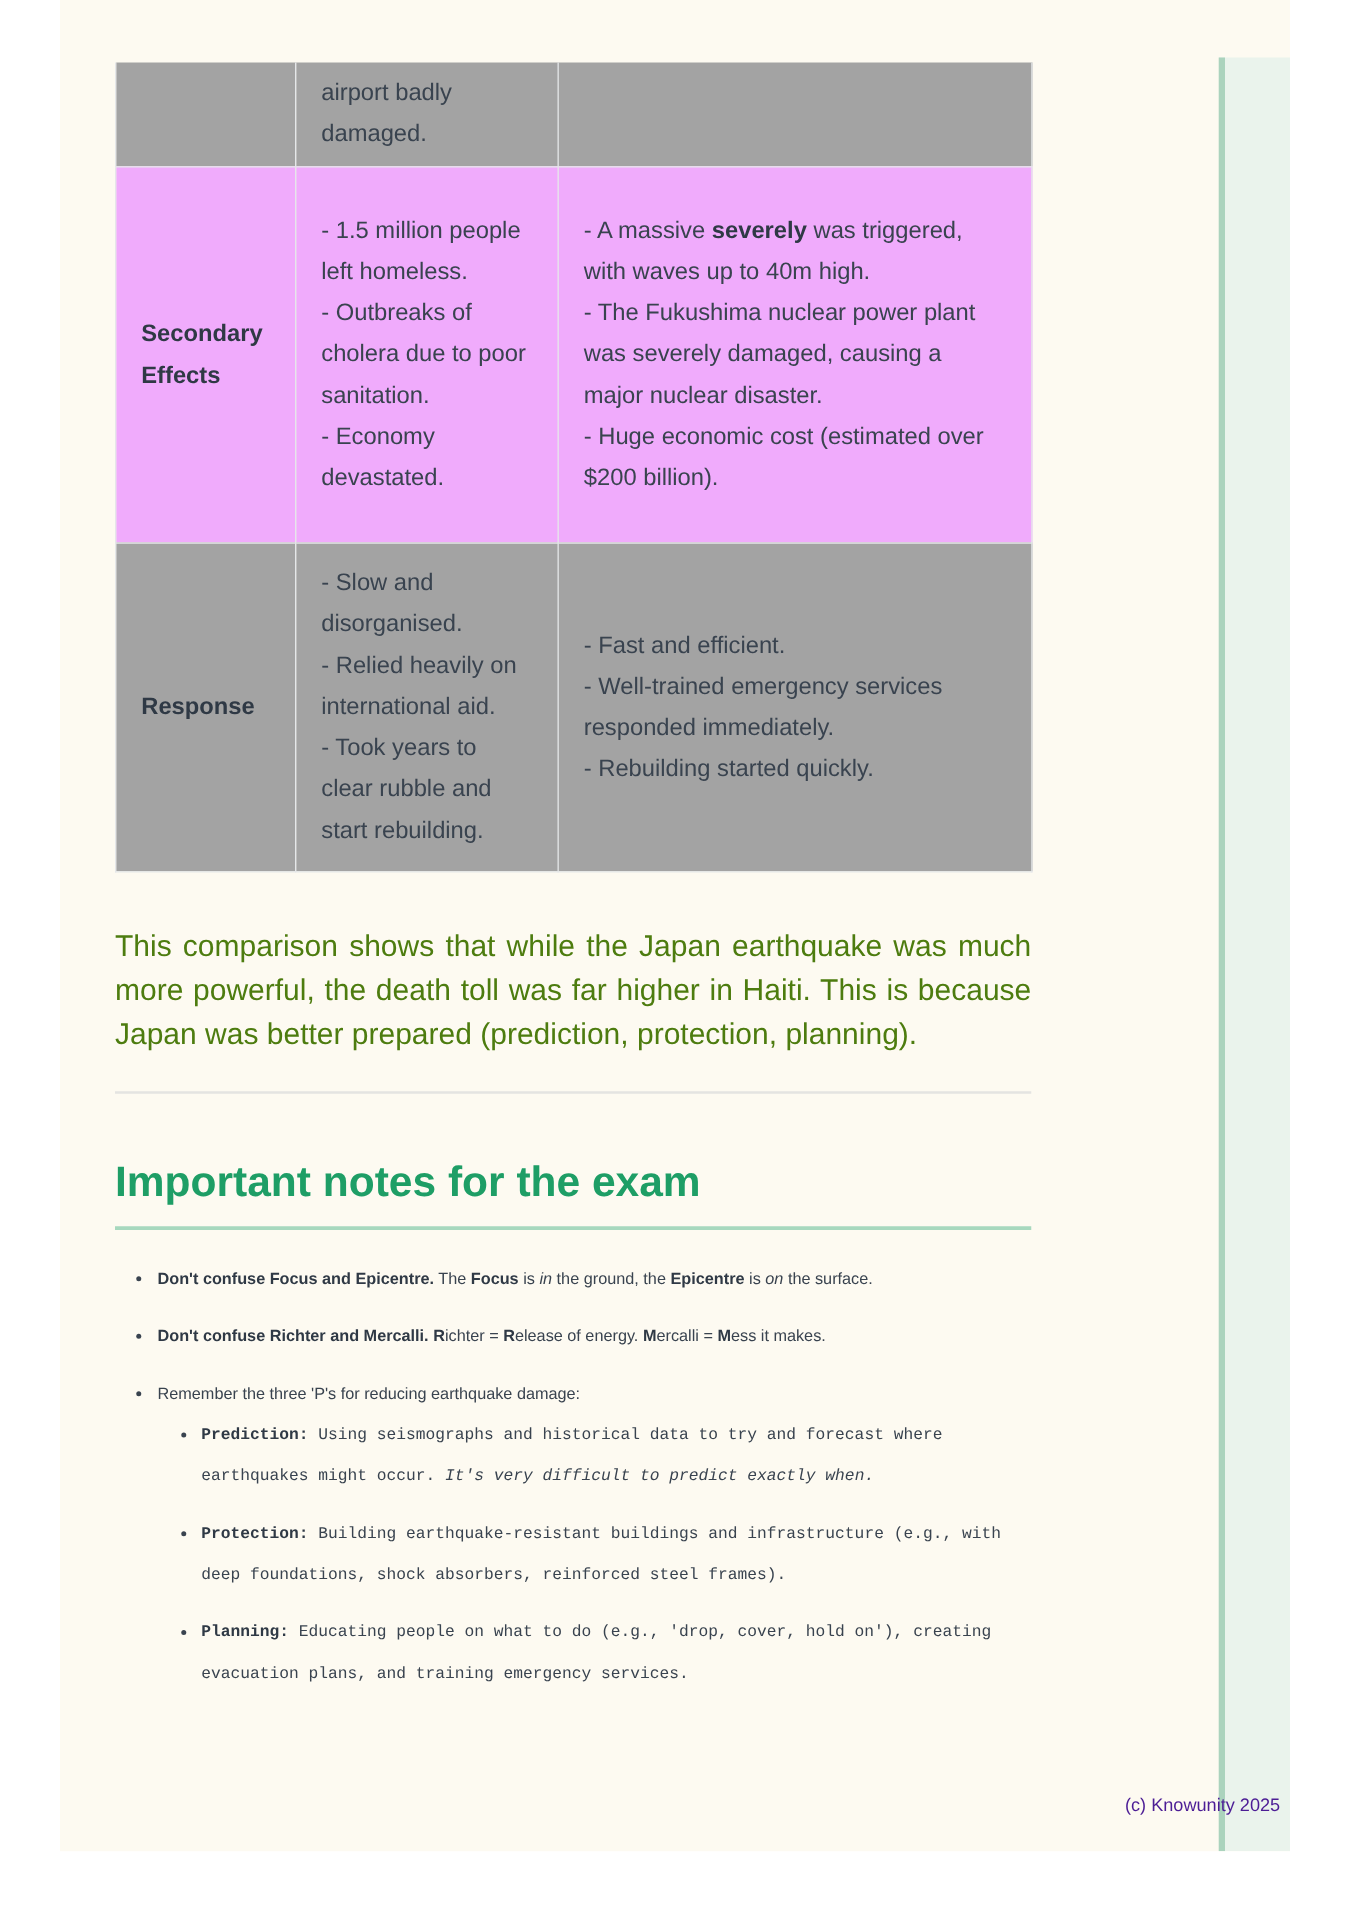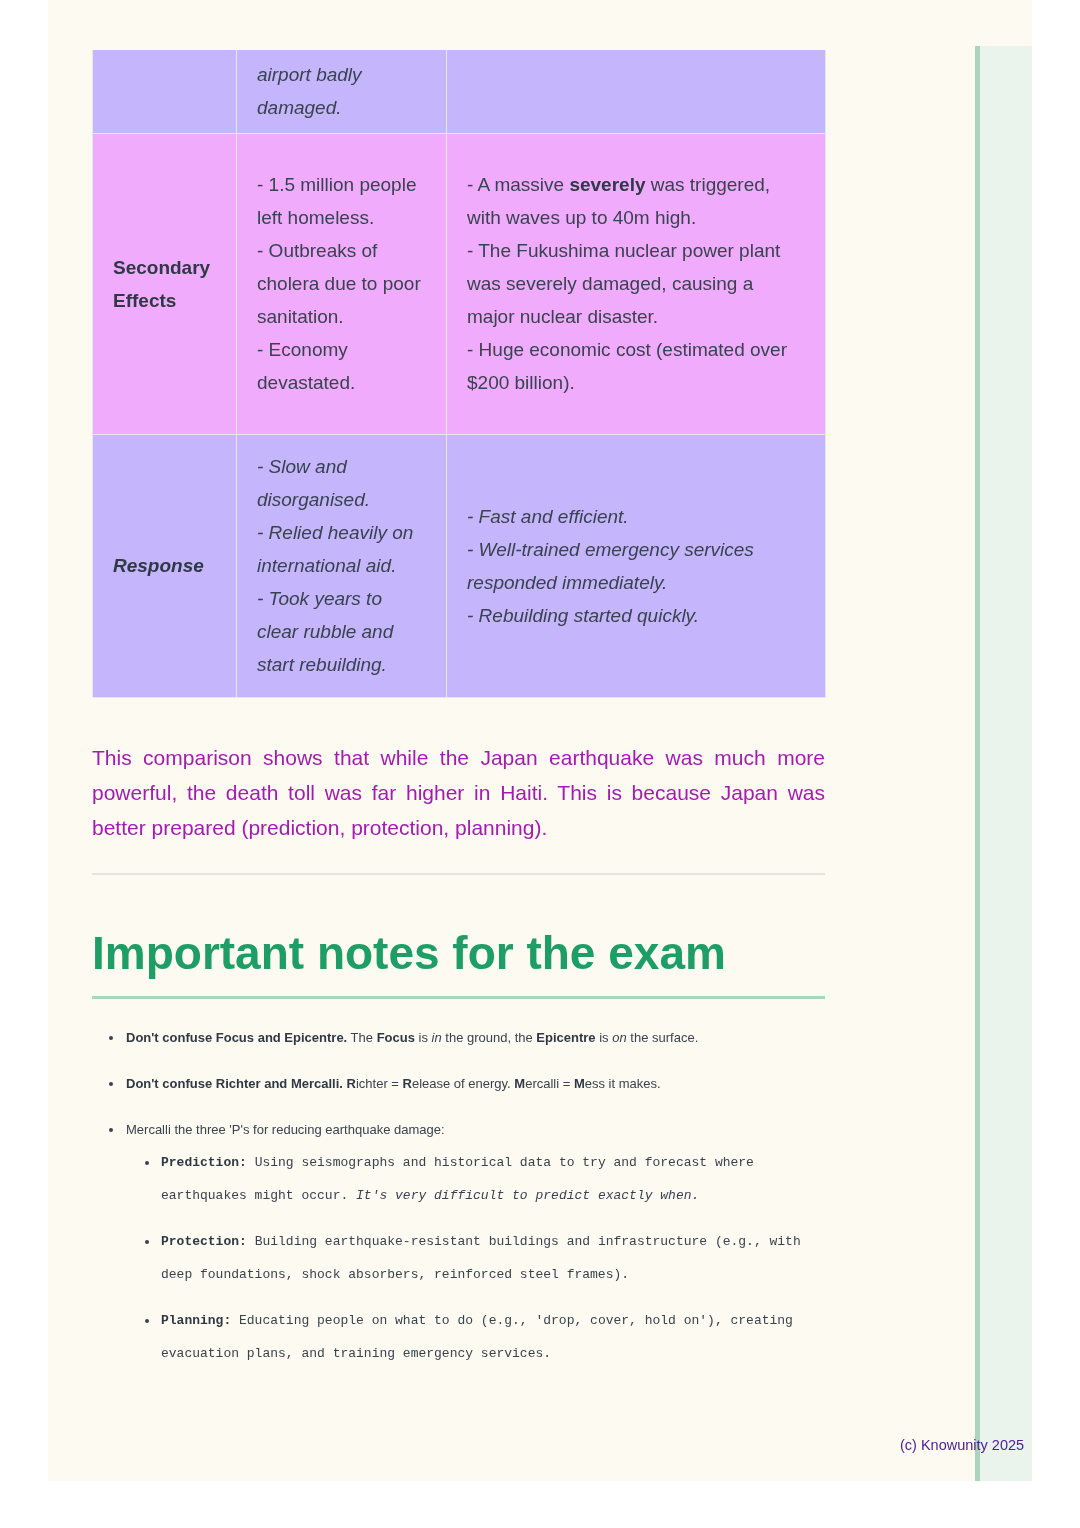--- a/index.html
+++ b/index.html
@@ -26,35 +26,35 @@
   .cmp-table col.c1{width:144px}
   .cmp-table col.c2{width:210px}
   .cmp-table col.c3{width:379px}
   .cmp-table td{
     border:1px solid #e5e7e9;vertical-align:middle;padding:10px 20px;
   }
   .cmp-table tr.r0{height:83px}
   .cmp-table tr.r0 td{border-top:none;padding-top:4px;padding-bottom:4px;}
   .cmp-table tr.r1{height:301px}
   .cmp-table tr.r2{height:263px}
-  .row-gray td{background:#c4b5fd;font-style:italic;}
+  .row-gray td{background:#a3a3a3;}
   .row-cream td{background:#f0abfc;}
   .cmp-table td.label{font-weight:bold;color:#2f3945;}
   .rp{margin:0;}
 
   
   .summary{
-    margin:42px 0 0;font-size:21px;line-height:35px;text-align:justify;
-    color:#a21caf;
+    margin:42px 0 0;font-size:24px;line-height:35px;text-align:justify;
+    color:#4d7c0f;
   }
 
   .divider{border:none;border-top:2px solid #e4e4e1;margin:28px 0 0;}
 
   .sec-title{
-    margin:50px 0 0;padding:0 0 14px;font-size:46px;line-height:1.25;
+    margin:50px 0 0;padding:0 0 14px;font-size:34px;line-height:1.25;
     font-weight:bold;color:#1e9e66;border-bottom:3px solid #a7d8be;
   }
 
   .bullets{
     margin:22px 0 0;padding:0 0 0 32px;list-style:disc;
     font-size:13px;line-height:33px;color:#39434f;
   }
   .bullets li{margin:0 0 13px;padding-left:2px;}
   .bullets li:last-child{margin-bottom:0;}
   .bullets.sub{margin:0;padding-left:33px;font-family:Liberation Mono, monospace;}
@@ -130,21 +130,21 @@
 
     <ul class="bullets">
       <li>
           <div class="rp"><span class="b">Don't confuse Focus and Epicentre.</span><span> The </span><span class="b">Focus</span><span> is </span><span class="i">in</span><span> the ground, the </span><span class="b">Epicentre</span><span> is </span><span class="i">on</span><span> the surface.</span></div>
         </li>
       <li>
           <div class="rp"><span class="b">Don't confuse Richter and Mercalli.</span><span> </span><span class="b">R</span><span>ichter = </span><span class="b">R</span><span>elease of energy. </span><span class="b">M</span><span>ercalli = </span><span class="b">M</span><span>ess it makes.</span></div>
         </li>
       <li>
         <div class="li-head">
-            <div class="rp"><span>Mercalli the three 'P's for reducing earthquake damage:</span></div>
+            <div class="rp"><span>Remember the three 'P's for reducing earthquake damage:</span></div>
           </div>
         <ul class="bullets sub">
           <li>
               <div class="rp"><span class="b">Prediction:</span><span> Using seismographs and historical data to try and forecast where earthquakes might occur. </span><span class="i">It's very difficult to predict exactly when.</span></div>
             </li>
           <li>
               <div class="rp"><span class="b">Protection:</span><span> Building earthquake-resistant buildings and infrastructure (e.g., with deep foundations, shock absorbers, reinforced steel frames).</span></div>
             </li>
           <li>
               <div class="rp"><span class="b">Planning:</span><span> Educating people on what to do (e.g., 'drop, cover, hold on'), creating evacuation plans, and training emergency services.</span></div>

